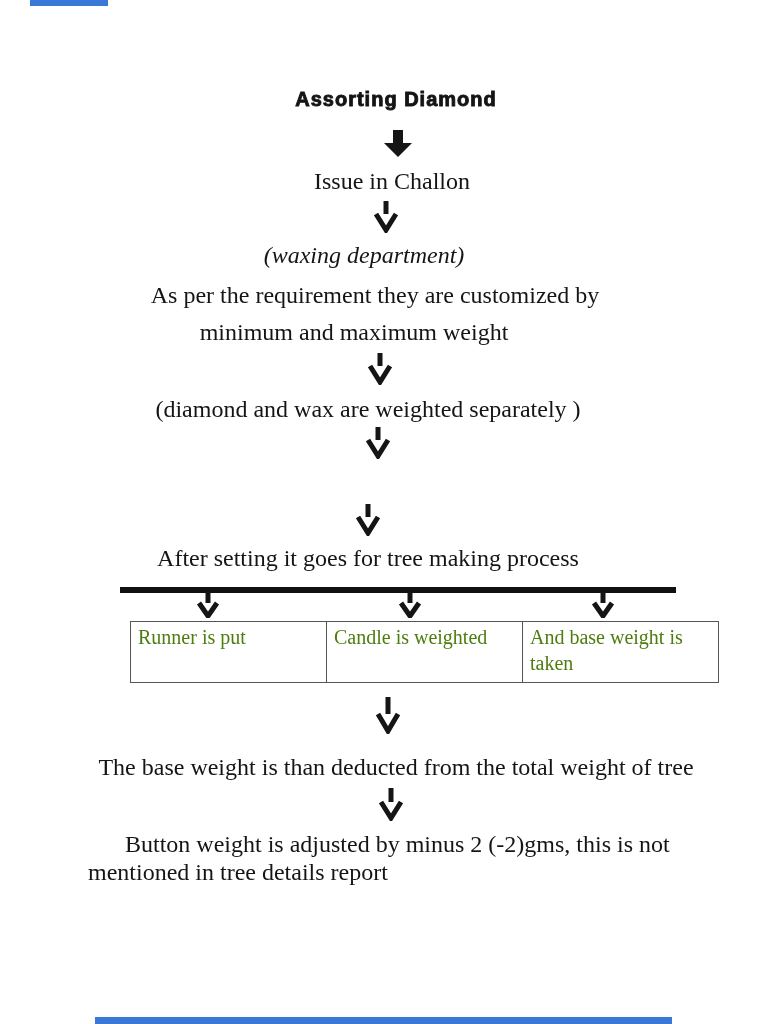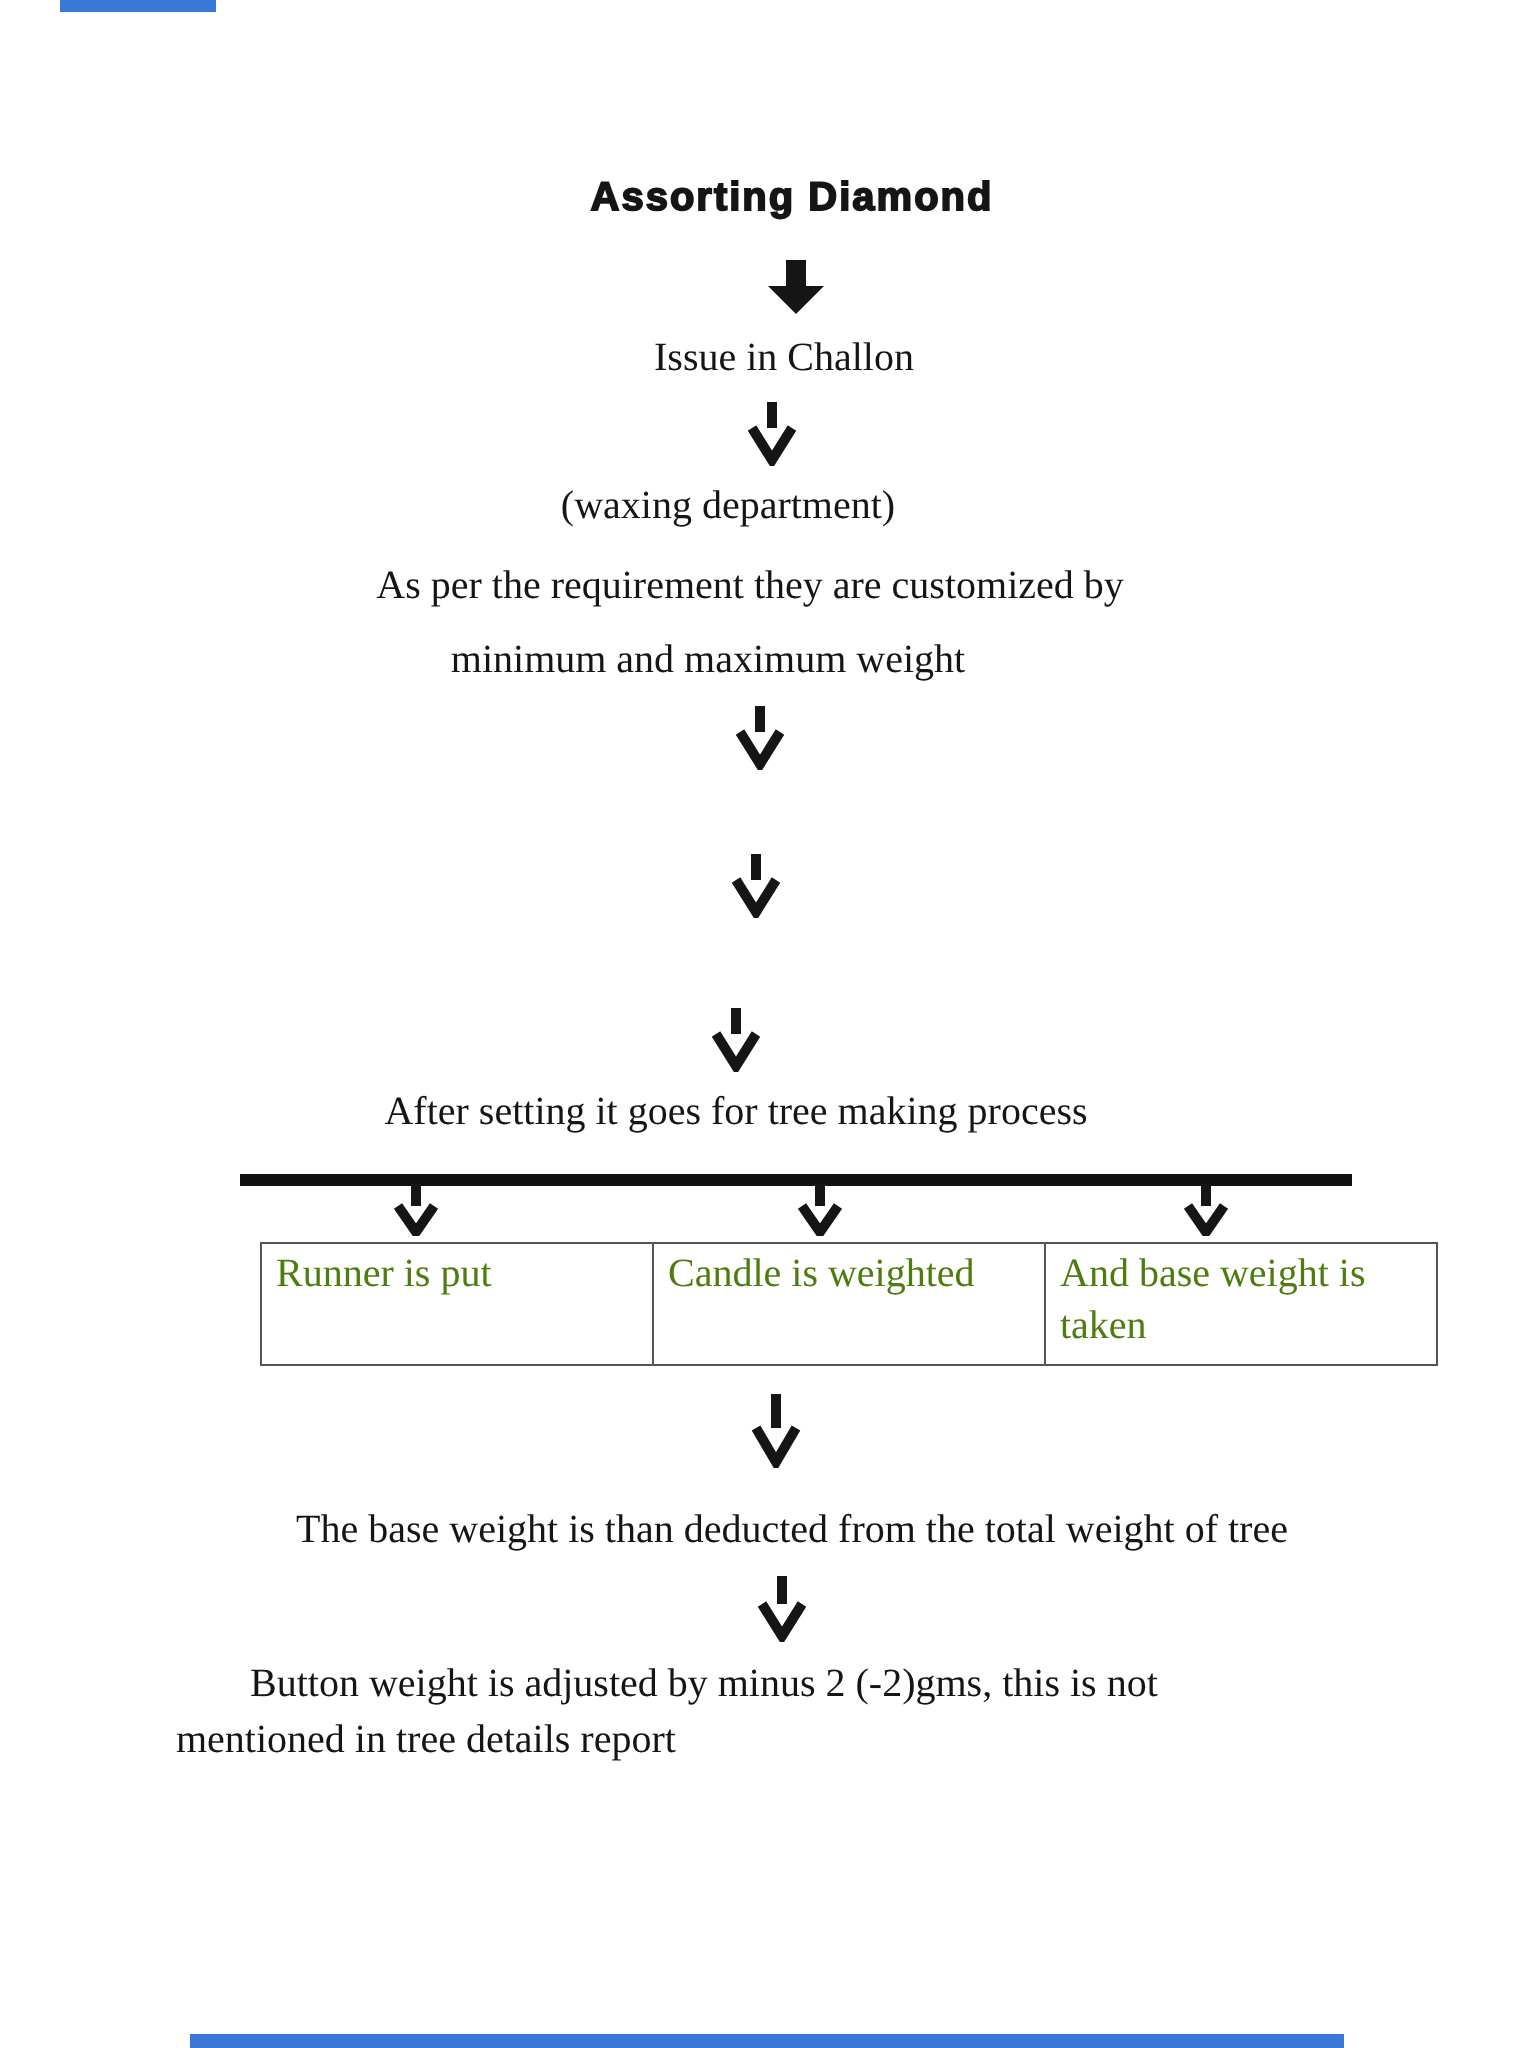--- a/index.html
+++ b/index.html
@@ -7,21 +7,21 @@
     position:relative;
     width:768px; height:1024px;
     background:#ffffff;
     color:#151515;
     font-family:"Liberation Serif", serif;
     overflow:hidden;
   }
   .txt {
     position:absolute;
     white-space:nowrap;
-    font-size:20px;
+    font-size:24px;
     color:#151515;
   }
   .ctr { left:50%; transform:translateX(-50%); }
   .title {
     position:absolute;
     top:88px; left:50%;
     transform:translateX(calc(-50% + 12px));
     font-family:"Liberation Sans", sans-serif;
     font-weight:bold;
     font-size:20px;
@@ -76,32 +76,33 @@
 
   <div class="txt ctr" style="top:168px; margin-left:8px;">Issue in Challon</div>
 
   <div class="arrow" style="left:373px; top:200px;">
     <svg width="26" height="33" viewBox="0 0 26 33">
       <line x1="13" y1="1" x2="13" y2="14" stroke="#151515" stroke-width="5"></line>
       <polyline points="3,14 13,30 23,14" fill="none" stroke="#151515" stroke-width="5"></polyline>
     </svg>
   </div>
 
-  <div class="txt ctr" style="top:242px; margin-left:-20px;">(waxing department)</div>
+  <div class="txt ctr" style="top:242px; margin-left:-20px;font-style:italic;">(waxing department)</div>
 
   <div class="txt ctr" style="top:282px; margin-left:-9px;">As per the requirement they are customized by</div>
   <div class="txt ctr" style="top:319px; margin-left:-30px;">minimum and maximum weight</div>
 
   <div class="arrow" style="left:367px; top:352px;">
     <svg width="26" height="33" viewBox="0 0 26 33">
       <line x1="13" y1="1" x2="13" y2="14" stroke="#151515" stroke-width="5"></line>
       <polyline points="3,14 13,30 23,14" fill="none" stroke="#151515" stroke-width="5"></polyline>
     </svg>
   </div>
 
+  <div class="txt ctr" style="top:396px; margin-left:-16px;">(diamond and wax are weighted separately )</div>
 
   <div class="arrow" style="left:365px; top:426px;">
     <svg width="26" height="33" viewBox="0 0 26 33">
       <line x1="13" y1="1" x2="13" y2="14" stroke="#151515" stroke-width="5"></line>
       <polyline points="3,14 13,30 23,14" fill="none" stroke="#151515" stroke-width="5"></polyline>
     </svg>
   </div>
 
 
   <div class="arrow" style="left:355px; top:503px;">

